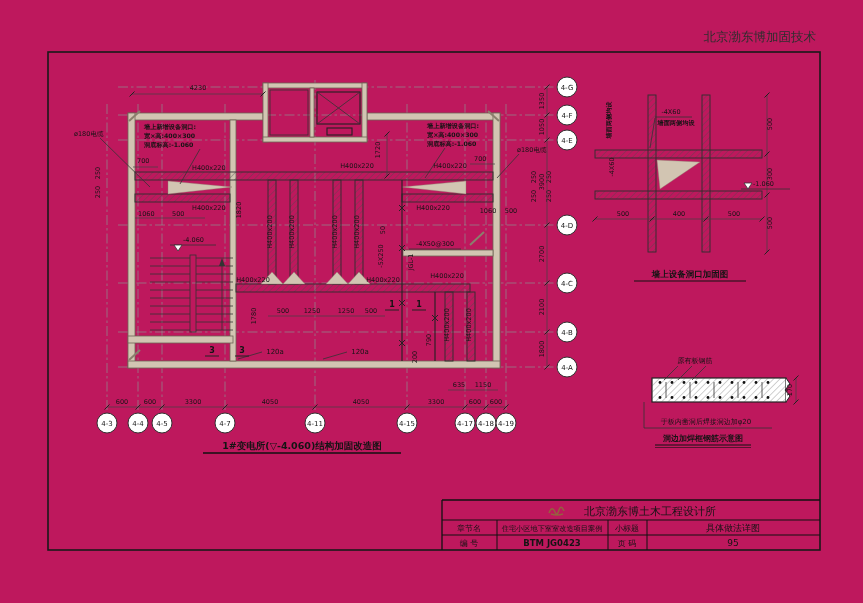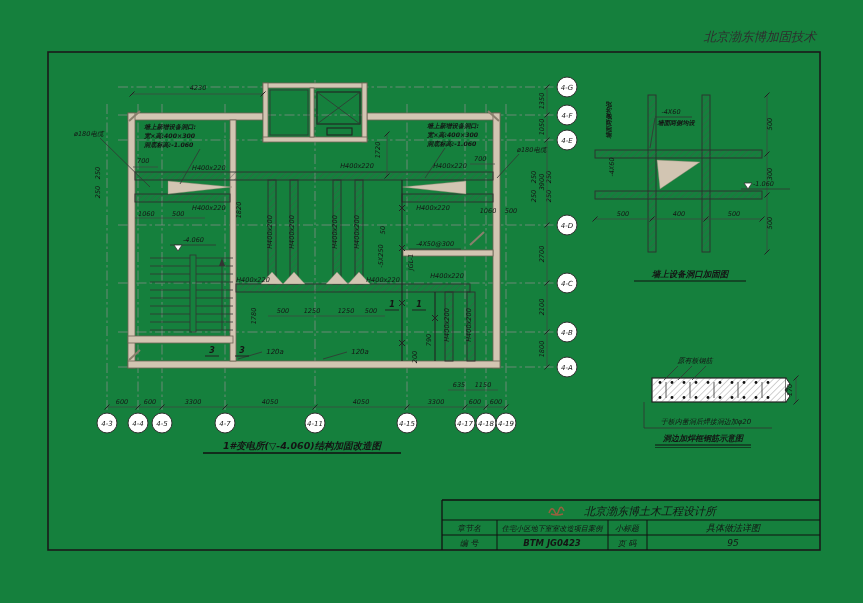--- a/index.html
+++ b/index.html
@@ -1,16 +1,16 @@
 <!DOCTYPE html>
 <html><head>
 <meta charset="utf-8">
 <style>
   html,body{margin:0;padding:0;background:#fff;}
-  .sheet{position:relative;width:863px;height:603px;background:#15803d;overflow:hidden;font-style:italic;}
+  .sheet{position:relative;width:863px;height:603px;background:#be185d;overflow:hidden;}
   svg text{font-family:"DejaVu Sans","Liberation Sans",sans-serif;fill:#141414;}
   .brand{font-family:"Liberation Serif","DejaVu Serif",serif;font-size:12.5px;fill:#2e2e2e;}
   .wall{fill:#d2c5b2;stroke:#6e6455;stroke-width:.8;}
   .wedge{fill:#d2c5b2;stroke:#8a7f6d;stroke-width:.4;}
   .hatch{fill:url(#hp);stroke:#2e2e2e;stroke-width:.9;}
   .grid{stroke:#8f8f8f;stroke-width:.7;stroke-dasharray:10 3 2.5 3;fill:none;}
   .dim{stroke:#444;stroke-width:.7;fill:none;}
   .tick{stroke:#222;stroke-width:1;}
   .thin{stroke:#333;stroke-width:.8;fill:none;}
   .struct{stroke:#222;stroke-width:1.1;fill:none;}

